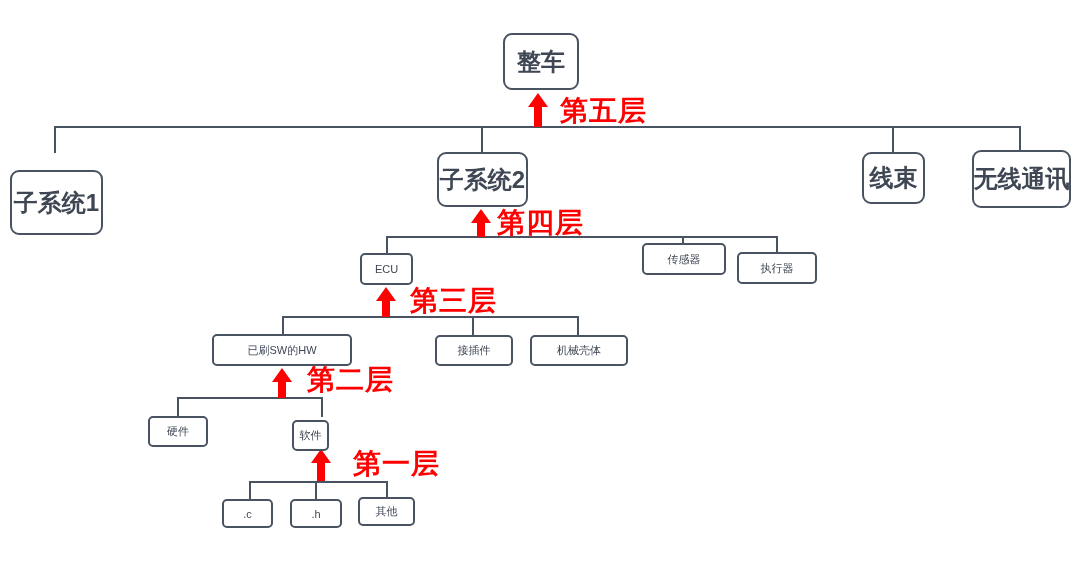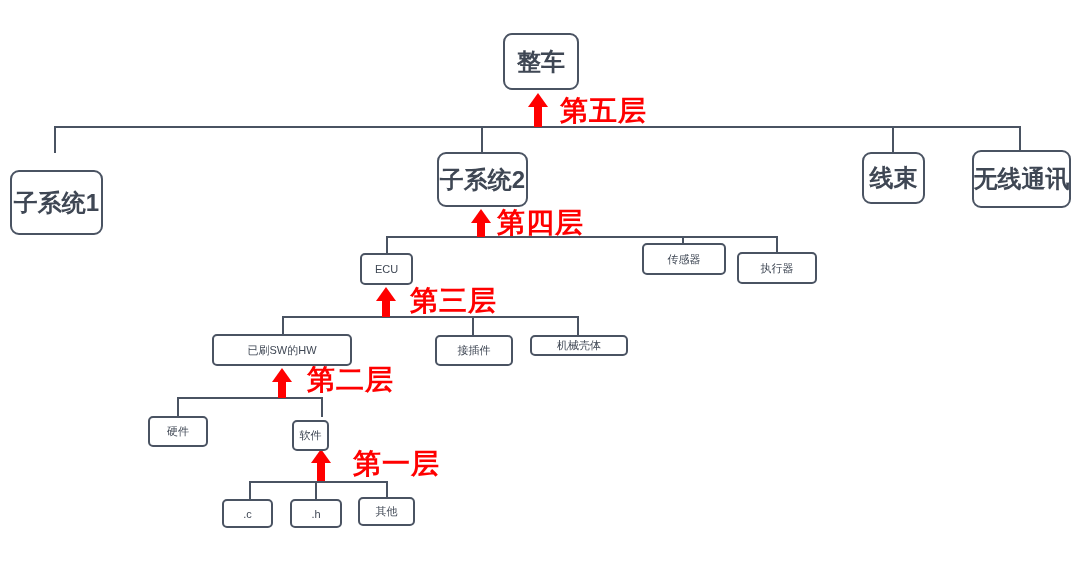--- a/index.html
+++ b/index.html
@@ -110,20 +110,20 @@
   <div class="node lg" style="left:503px;top:33px;width:76px;height:57px">整车</div>
   <div class="node lg" style="left:10px;top:170px;width:93px;height:65px">子系统1</div>
   <div class="node lg" style="left:437px;top:152px;width:91px;height:55px">子系统2</div>
   <div class="node lg" style="left:862px;top:152px;width:63px;height:52px">线束</div>
   <div class="node lg" style="left:972px;top:150px;width:99px;height:58px">无线通讯</div>
   <div class="node sm" style="left:360px;top:253px;width:53px;height:32px">ECU</div>
   <div class="node sm" style="left:642px;top:243px;width:84px;height:32px">传感器</div>
   <div class="node sm" style="left:212px;top:334px;width:140px;height:32px">已刷SW的HW</div>
   <div class="node sm" style="left:737px;top:252px;width:80px;height:32px">执行器</div>
   <div class="node sm" style="left:435px;top:335px;width:78px;height:31px">接插件</div>
-  <div class="node sm" style="left:530px;top:335px;width:98px;height:21px">机械壳体</div>
+  <div class="node sm" style="left:530px;top:335px;width:98px;height:31px">机械壳体</div>
   <div class="node sm" style="left:148px;top:416px;width:60px;height:31px">硬件</div>
   <div class="node sm" style="left:292px;top:420px;width:37px;height:31px">软件</div>
   <div class="node sm" style="left:222px;top:499px;width:51px;height:29px">.c</div>
   <div class="node sm" style="left:290px;top:499px;width:52px;height:29px">.h</div>
   <div class="node sm" style="left:358px;top:497px;width:57px;height:29px">其他</div>
 
 </div>
 
 </body></html>

